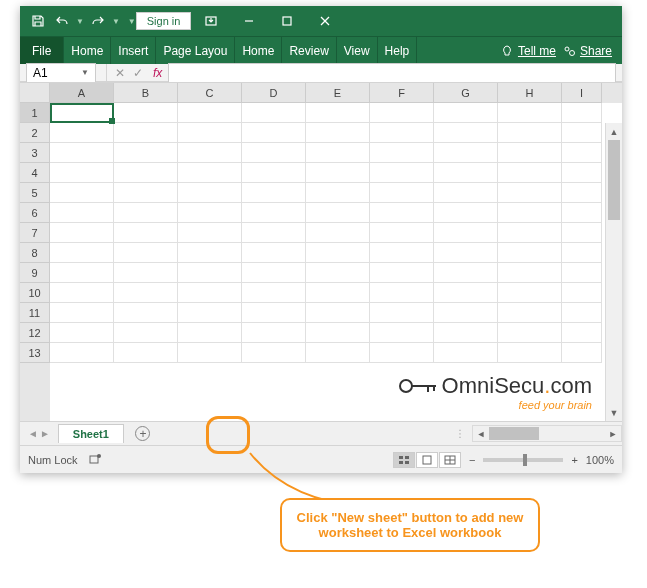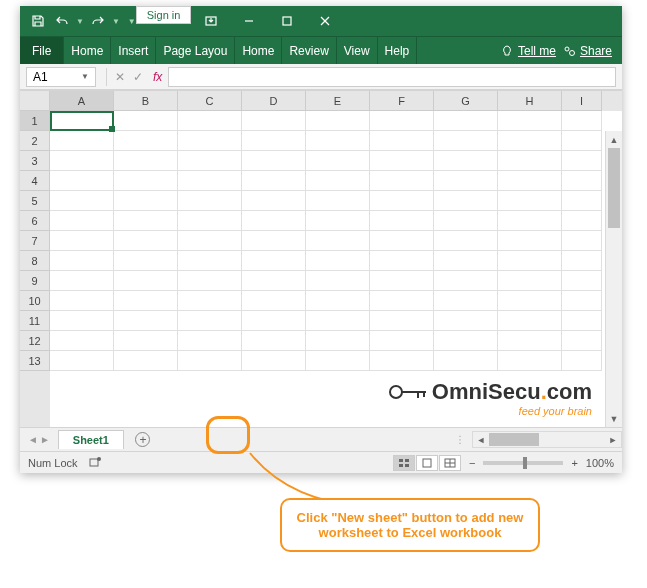--- a/index.html
+++ b/index.html
@@ -5,34 +5,34 @@
 * { box-sizing: border-box; margin: 0; padding: 0; font-family: 'Segoe UI', Tahoma, sans-serif; }
 body { background: #fff; width: 647px; height: 588px; position: relative; }
 
 .window { position: absolute; left: 20px; top: 6px; width: 602px; height: 467px; background: #fff; box-shadow: 0 2px 10px rgba(0,0,0,0.3); display: flex; flex-direction: column; }
 
 
 .titlebar { height: 30px; background: #217346; display: flex; align-items: center; color: #fff; font-size: 12px; }
 .qat { display: flex; align-items: center; gap: 4px; padding-left: 8px; }
 .qat-icon { width: 20px; height: 20px; display: flex; align-items: center; justify-content: center; cursor: pointer; }
 .title-center { flex: 1; text-align: center; font-size: 12px; }
-.title-right { display: flex; align-items: flex-start; gap: 2px; padding-right: 4px; }
+.title-right { display: flex; align-items: center; gap: 2px; padding-right: 4px; }
 .signin-btn { background: #fff; color: #217346; padding: 2px 10px; font-size: 11px; border: 1px solid #ccc; cursor: pointer; }
 .win-btn { width: 36px; height: 30px; display: flex; align-items: center; justify-content: center; cursor: pointer; }
 .win-btn svg { stroke: #fff; fill: none; }
 
 
 .ribbon { height: 28px; background: #217346; display: flex; align-items: stretch; color: #fff; font-size: 12px; border-top: 1px solid #185c37; }
 .ribbon-tab { padding: 0 7px; display: flex; align-items: center; cursor: pointer; border-right: 1px solid #185c37; white-space: nowrap; }
 .ribbon-tab.file { background: #14532d; padding: 0 12px; }
 .ribbon-right { margin-left: auto; display: flex; align-items: center; gap: 6px; padding-right: 10px; text-decoration: underline; }
 .tellme-icon, .share-icon { display: flex; align-items: center; gap: 4px; cursor: pointer; }
 
 
-.formula-row { height: 26px; background: #f3f3f3; display: flex; align-items: center; border-bottom: 1px solid #d4d4d4; font-size: 12px; }
+.formula-row { height: 18px; background: #f3f3f3; display: flex; align-items: center; border-bottom: 1px solid #d4d4d4; font-size: 12px; }
 .name-box { width: 70px; height: 20px; background: #fff; border: 1px solid #ccc; margin: 0 6px; padding: 0 6px; display: flex; align-items: center; justify-content: space-between; }
 .name-box-dd { font-size: 8px; color: #666; }
 .fx-sep { width: 1px; height: 18px; background: #d4d4d4; margin: 0 4px; }
 .fx-btn { width: 18px; text-align: center; color: #999; cursor: pointer; }
 .fx-label { font-style: italic; color: #be185d; margin: 0 6px; }
 .formula-input { flex: 1; height: 20px; background: #fff; border: 1px solid #ccc; margin-right: 6px; }
 
 
 .grid-area { flex: 1; display: flex; flex-direction: column; background: #fff; position: relative; border-top: 1px solid #d4d4d4; }
 .col-headers { height: 20px; display: flex; background: #e6e6e6; }
@@ -48,40 +48,40 @@
 .cell { width: 64px; height: 20px; border-right: 1px solid #e0e0e0; border-bottom: 1px solid #e0e0e0; }
 .active-cell { position: absolute; left: 0; top: 0; width: 64px; height: 20px; border: 2px solid #217346; pointer-events: none; }
 .active-cell::after { content: ''; position: absolute; right: -3px; bottom: -3px; width: 6px; height: 6px; background: #217346; }
 
 .vscroll { position: absolute; right: 0; top: 20px; bottom: 0; width: 17px; background: #f0f0f0; border-left: 1px solid #dadada; }
 .vscroll-up, .vscroll-down { height: 17px; display:flex; align-items:center; justify-content:center; font-size:9px; color:#666; }
 .vscroll-thumb { position: absolute; top: 17px; left: 2px; right: 2px; height: 80px; background: #c1c1c1; }
 
 
 .watermark { position: absolute; right: 30px; bottom: 10px; text-align: right; }
-.wm-main { font-size: 22px; font-weight: bold; color: #333; display: flex; gap: 4px; }
+.wm-main { font-size: 22px; font-weight: normal; color: #333; display: flex; gap: 4px; }
 .wm-key { width: 40px; }
 .wm-dot { color: #f7941d; }
 .wm-sub { font-size: 11px; color: #f7941d; font-style: italic; }
 
 
 .sheet-bar { height: 24px; background: #f0f0f0; display: flex; align-items: center; border-top: 1px solid #d4d4d4; font-size: 11px; }
 .sheet-nav { display: flex; gap: 2px; padding: 0 8px; color: #999; }
 .sheet-nav span { cursor: pointer; font-size: 10px; }
 .sheet-tab { background: #fff; padding: 3px 14px; border: 1px solid #ccc; border-bottom: none; color: #217346; font-weight: bold; cursor: pointer; }
 .new-sheet { width: 26px; height: 22px; margin-left: 6px; display: flex; align-items: center; justify-content: center; cursor: pointer; }
 .new-sheet-circle { width: 15px; height: 15px; border: 1px solid #888; border-radius: 50%; display: flex; align-items: center; justify-content: center; font-size: 12px; color: #666; line-height: 1; }
 .hscroll-area { margin-left: auto; display: flex; align-items: center; height: 100%; }
 .hscroll-dots { color: #aaa; padding: 0 6px; font-size: 10px; letter-spacing: 1px; }
 .hscroll { width: 150px; height: 17px; background: #f0f0f0; border: 1px solid #dadada; position: relative; display:flex; align-items:center; }
 .hscroll-btn { width: 16px; text-align:center; font-size:9px; color:#666; }
 .hscroll-thumb { width: 50px; height: 13px; background: #c1c1c1; }
 
 
-.statusbar { height: 22px; background: #f0f0f0; display: flex; align-items: center; font-size: 11px; color: #555; border-top: 1px solid #d4d4d4; padding: 0 8px; gap: 10px; }
+.statusbar { height: 28px; background: #f0f0f0; display: flex; align-items: center; font-size: 11px; color: #555; border-top: 1px solid #d4d4d4; padding: 0 8px; gap: 10px; }
 .status-right { margin-left: auto; display: flex; align-items: center; gap: 8px; }
 .view-btns { display: flex; gap: 1px; }
 .view-btn { width: 22px; height: 16px; border: 1px solid #ccc; background: #fff; cursor: pointer; display:flex; align-items:center; justify-content:center; }
 .view-btn.active { background: #d0d0d0; }
 .zoom-slider { width: 80px; height: 4px; background: #ccc; position: relative; }
 .zoom-slider::before { content: ''; position: absolute; left: 50%; top: -4px; width: 4px; height: 12px; background: #888; }
 
 
 .highlight-box { position: absolute; left: 206px; top: 416px; width: 44px; height: 38px; border: 3px solid #f7941d; border-radius: 12px; pointer-events: none; }
 .callout-line { position: absolute; left: 248px; top: 451px; width: 120px; height: 60px; pointer-events: none; }

